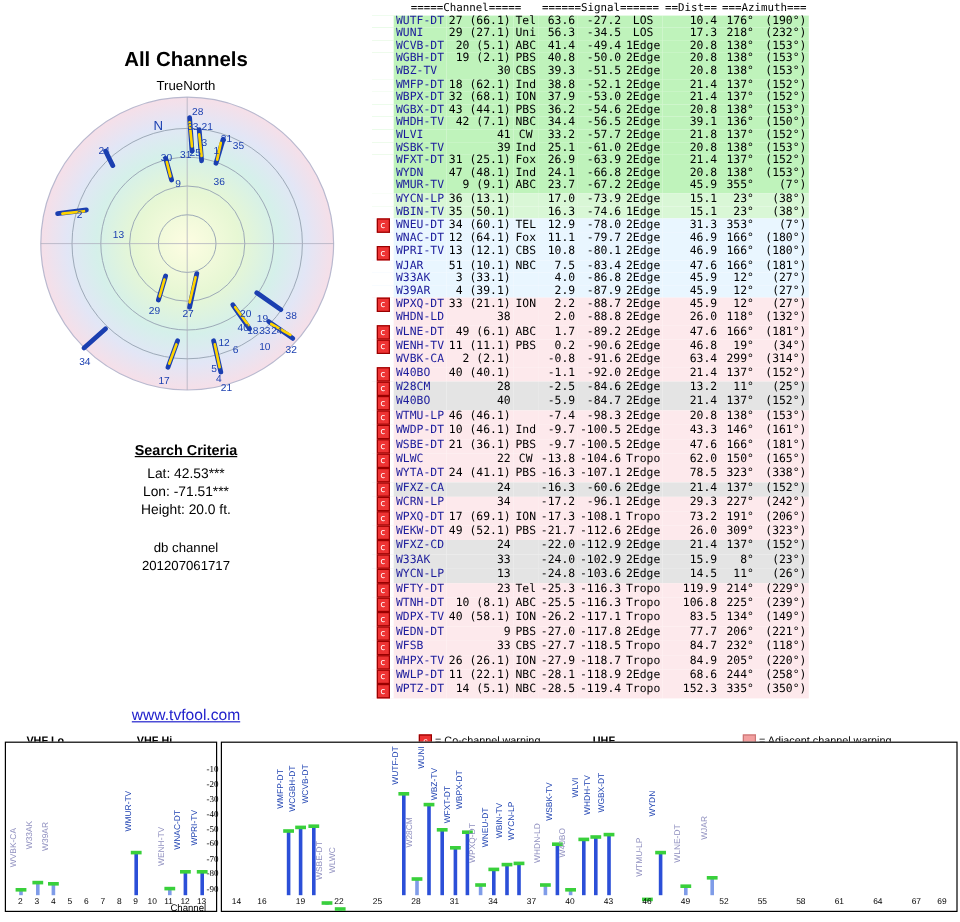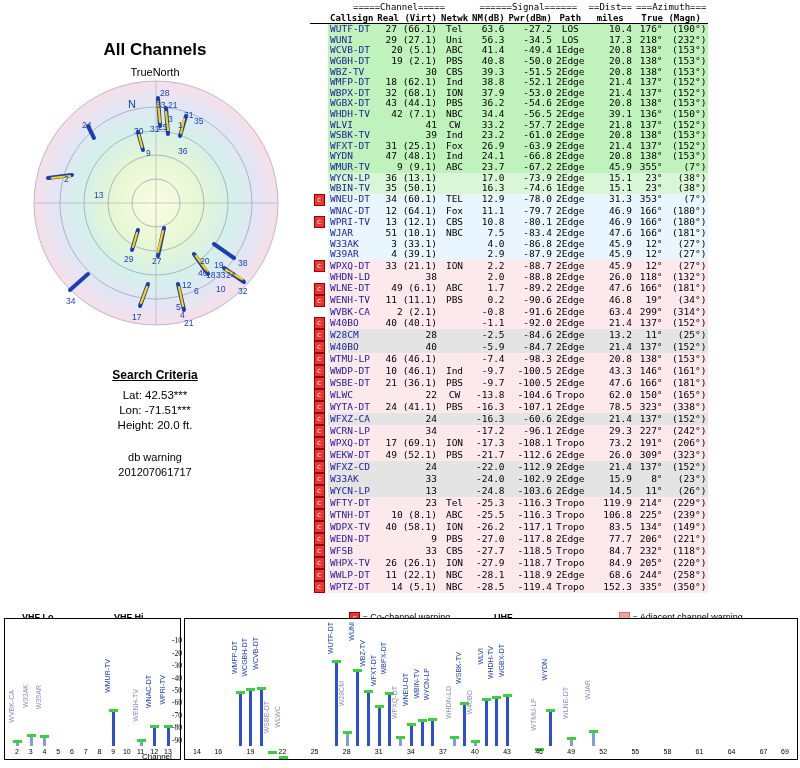--- a/index.html
+++ b/index.html
@@ -138,46 +138,36 @@
       </div>
   </div>
 
   <div id="search-criteria">Search Criteria</div>
   <div id="criteria-lines">
     <div>Lat: 42.53***</div>
     <div>Lon: -71.51***</div>
     <div>Height: 20.0 ft.</div>
   </div>
   <div id="db-datecode">
-    <div>db warning</div>
+    <div>db channel</div>
     <div>201207061717</div>
   </div>
+  <a id="tvfool-link" href="#">www.tvfool.com</a>
 </div>
 
 <div id="table-panel">
   <table class="sig">
     <thead>
       <tr>
         <td class="cw"></td>
         <td colspan="3" class="grp">=====Channel=====</td>
         <td colspan="3" class="grp">======Signal======</td>
         <td class="grp">==Dist==</td>
         <td colspan="2" class="grp">===Azimuth===</td>
       </tr>
-      <tr class="hdr">
-        <td class="cw"></td>
-        <td class="lalign">Callsign</td>
-        <td class="calign">Real (Virt)</td>
-        <td class="calign">Netwk</td>
-        <td class="ralign">NM(dB)</td>
-        <td class="ralign">Pwr(dBm)</td>
-        <td class="calign">Path</td>
-        <td class="ralign">miles</td>
-        <td class="calign" colspan="2">True (Magn)</td>
-      </tr>
     </thead>
     <tbody id="table-body">
         <tr style="background: rgb(191, 243, 187);">
           <td class="cw" style="background: rgb(255, 255, 255);"></td>
           <td class="lalign" style="color: rgb(27, 27, 155);">WUTF-DT</td>
           <td class="ralign">27 (66.1)</td>
           <td class="calign">Tel</td>
           <td class="ralign">63.6</td>
           <td class="ralign">-27.2</td>
           <td class="calign">LOS</td>
@@ -291,21 +281,21 @@
           <td class="calign">2Edge</td>
           <td class="ralign">21.8</td>
           <td class="ralign">137°</td>
           <td class="ralign">(152°)</td>
         </tr>
         <tr style="background: rgb(191, 243, 187);">
           <td class="cw" style="background: rgb(255, 255, 255);"></td>
           <td class="lalign" style="color: rgb(27, 27, 155);">WSBK-TV</td>
           <td class="ralign">39</td>
           <td class="calign">Ind</td>
-          <td class="ralign">23.2</td>
+          <td class="ralign">25.1</td>
           <td class="ralign">-61.0</td>
           <td class="calign">2Edge</td>
           <td class="ralign">20.8</td>
           <td class="ralign">138°</td>
           <td class="ralign">(153°)</td>
         </tr>
         <tr style="background: rgb(191, 243, 187);">
           <td class="cw" style="background: rgb(255, 255, 255);"></td>
           <td class="lalign" style="color: rgb(27, 27, 155);">WFXT-DT</td>
           <td class="ralign">31 (25.1)</td>

